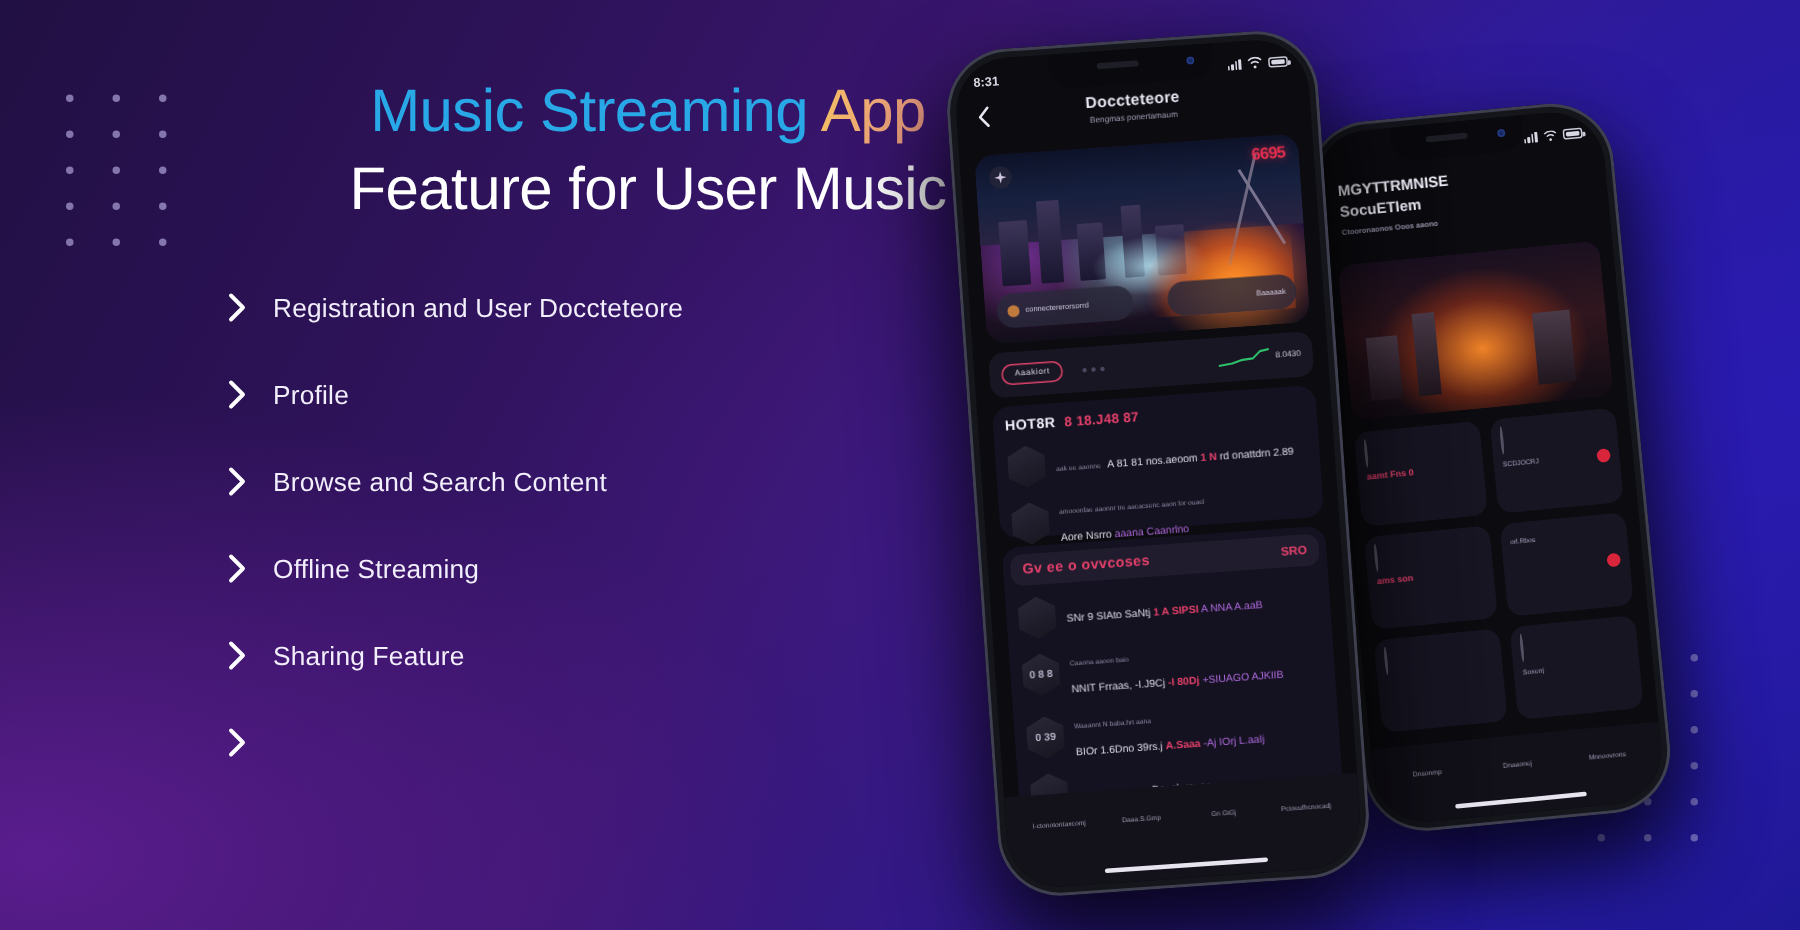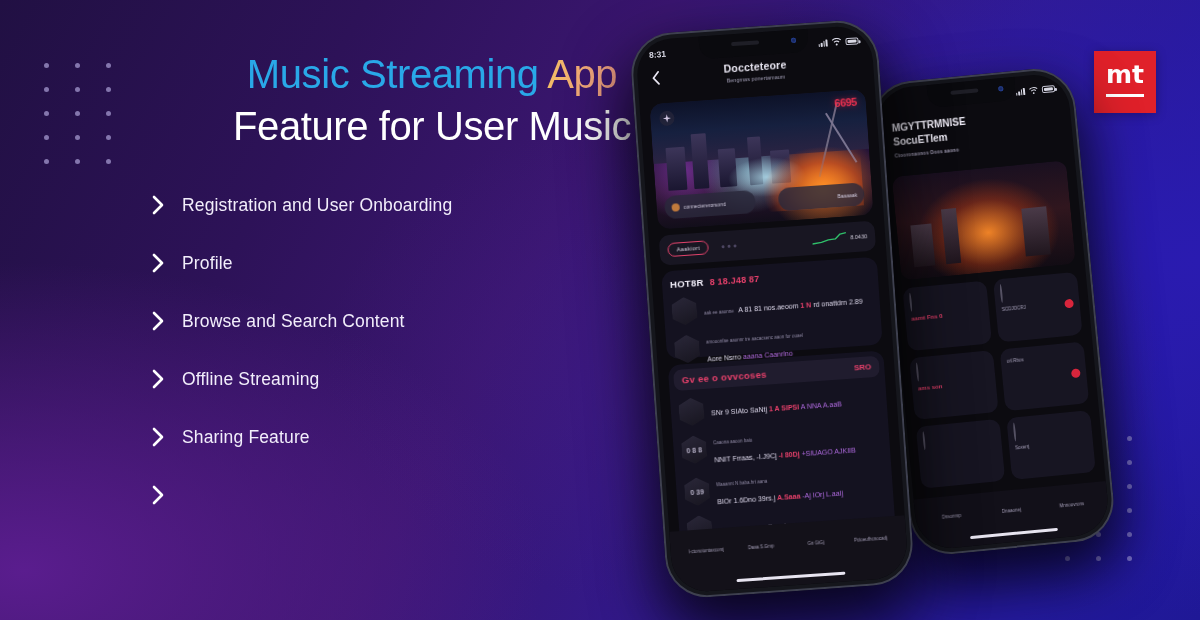--- a/index.html
+++ b/index.html
@@ -378,21 +378,21 @@
       <span class="h-blue">Music Streaming </span><span class="h-app">App</span>
     </span>
     <span class="h-l2">Feature for User Music</span>
   </h1>
 
   <ul class="features">
     <li class="feature-row">
       <svg class="chev" viewBox="0 0 13 20">
           <path d="M2 2 L10 10 L2 18" fill="none" stroke="#ffffff" stroke-width="2.6" stroke-linecap="round" stroke-linejoin="round"></path>
         </svg>
-      <span class="feature-label">Registration and User Onboarding</span>
+      <span class="feature-label">Registration and User Doccteteore</span>
     </li>
     <li class="feature-row">
       <svg class="chev" viewBox="0 0 13 20">
           <path d="M2 2 L10 10 L2 18" fill="none" stroke="#ffffff" stroke-width="2.6" stroke-linecap="round" stroke-linejoin="round"></path>
         </svg>
       <span class="feature-label">Profile</span>
     </li>
     <li class="feature-row">
       <svg class="chev" viewBox="0 0 13 20">
           <path d="M2 2 L10 10 L2 18" fill="none" stroke="#ffffff" stroke-width="2.6" stroke-linecap="round" stroke-linejoin="round"></path>
@@ -411,26 +411,20 @@
         </svg>
       <span class="feature-label">Sharing Feature</span>
     </li>
     <li class="feature-row">
       <svg class="chev" viewBox="0 0 13 20">
           <path d="M2 2 L10 10 L2 18" fill="none" stroke="#ffffff" stroke-width="2.6" stroke-linecap="round" stroke-linejoin="round"></path>
         </svg>
     </li>
   </ul>
 
-  <div class="logo-box">
-    <div class="logo-mark">
-      <span class="logo-text">mt</span>
-      <span class="logo-rule"></span>
-    </div>
-  </div>
 
   <div class="phones">
 
     <div class="phone phone-back">
       <div class="side-btn"></div>
       <div class="screen">
         <div class="notch">
           <span class="notch-speaker"></span>
           <span class="notch-cam"></span>
         </div>

